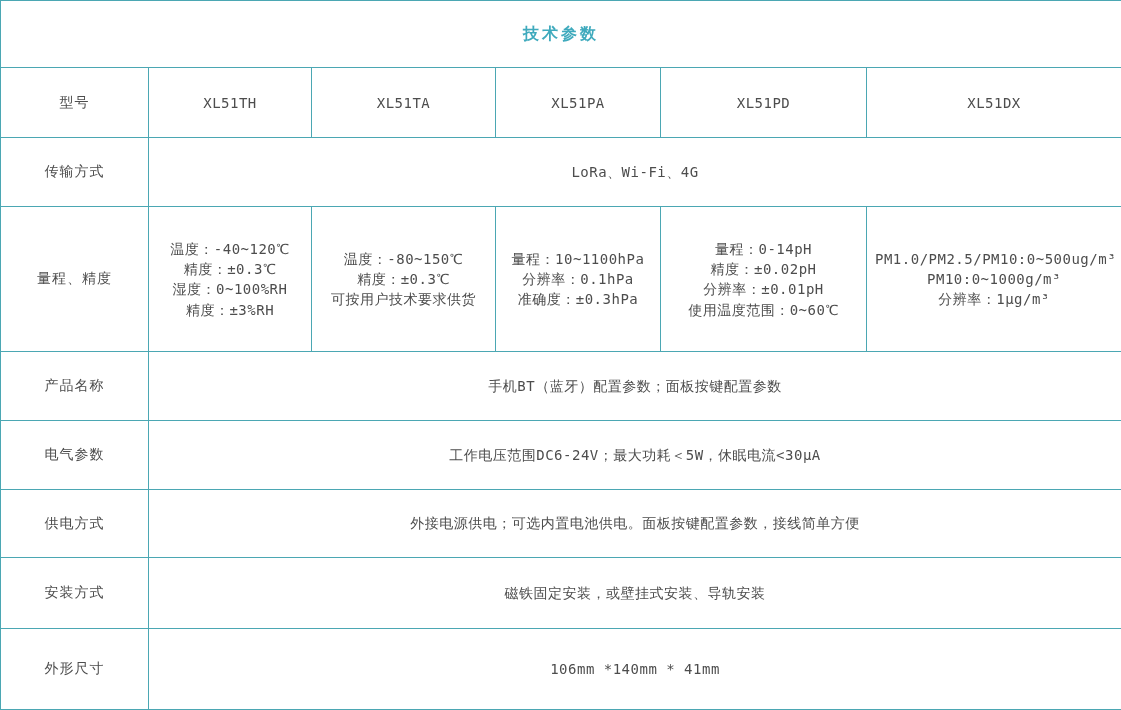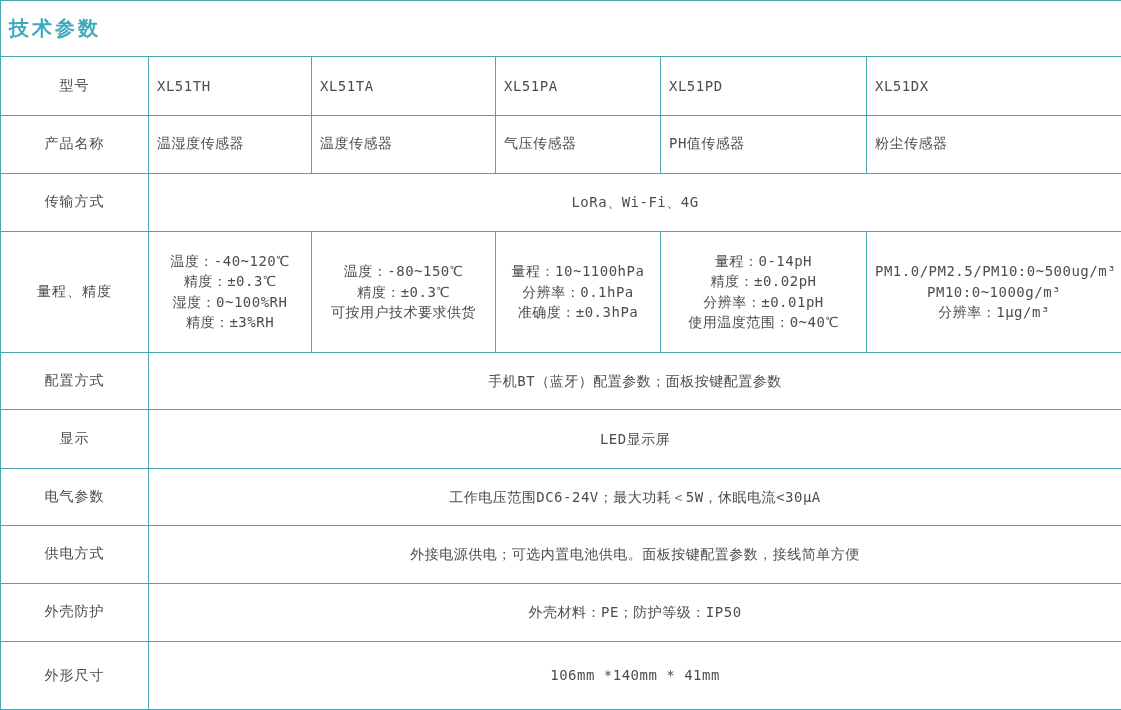--- a/index.html
+++ b/index.html
@@ -24,34 +24,34 @@
     border-collapse:collapse;
     table-layout:fixed;
   }
   table.spec td{
     border:1.5px solid var(--border);
     vertical-align:middle;
     background:var(--cell_bg);
     padding:2px 8px;
   }
   td.title-cell{
-    text-align:left;
+    text-align:center;
     font-weight:bold;
-    font-size:20px;
+    font-size:16px;
     color:var(--accent);
     letter-spacing:3px;
     padding:4px;
   }
   td.label{
     background:var(--label_bg);
     text-align:center;
     letter-spacing:1px;
   }
   td.center{
-    text-align:left;
+    text-align:center;
   }
   td.val{
     text-align:center;
     padding-left:14px;
     white-space:pre-line;
     line-height:1.45;
   }
   tr.h43{height:43px;}
   tr.h44{height:44px;padding-left:32px;}
   tr.h45{height:45px;}
@@ -78,28 +78,20 @@
 
   <tr class="h45">
     <td class="label">型号</td>
     <td class="center">XL51TH</td>
     <td class="center">XL51TA</td>
     <td class="center">XL51PA</td>
     <td class="center">XL51PD</td>
     <td class="center">XL51DX</td>
   </tr>
 
-  <tr class="h45">
-    <td class="label">产品名称</td>
-    <td class="center">温湿度传感器</td>
-    <td class="center">温度传感器</td>
-    <td class="center">气压传感器</td>
-    <td class="center">PH值传感器</td>
-    <td class="center">粉尘传感器</td>
-  </tr>
 
   <tr class="h44">
     <td class="label">传输方式</td>
     <td class="val" colspan="5">LoRa、Wi-Fi、4G</td>
   </tr>
 
   <tr class="h93">
     <td class="label">量程、精度</td>
     <td class="val">温度：-40~120℃
 精度：±0.3℃
@@ -107,51 +99,47 @@
 精度：±3%RH</td>
     <td class="val">温度：-80~150℃
 精度：±0.3℃
 可按用户技术要求供货</td>
     <td class="val">量程：10~1100hPa
 分辨率：0.1hPa
 准确度：±0.3hPa</td>
     <td class="val">量程：0-14pH
 精度：±0.02pH
 分辨率：±0.01pH
-使用温度范围：0~40℃</td>
+使用温度范围：0~60℃</td>
     <td class="val">PM1.0/PM2.5/PM10:0~500ug/m³
 PM10:0~1000g/m³
 分辨率：1μg/m³</td>
   </tr>
 
   <tr class="h44">
-    <td class="label">配置方式</td>
+    <td class="label">产品名称</td>
     <td class="val" colspan="5">手机BT（蓝牙）配置参数；面板按键配置参数</td>
   </tr>
 
-  <tr class="h45">
-    <td class="label">显示</td>
-    <td class="val" colspan="5">LED显示屏</td>
-  </tr>
 
   <tr class="h44">
     <td class="label">电气参数</td>
     <td class="val" colspan="5">工作电压范围DC6-24V；最大功耗＜5W，休眠电流&lt;30μA</td>
   </tr>
 
   <tr class="h44">
     <td class="label">供电方式</td>
     <td class="val" colspan="5">外接电源供电；可选内置电池供电。面板按键配置参数，接线简单方便</td>
   </tr>
 
+
   <tr class="h45">
-    <td class="label">外壳防护</td>
-    <td class="val" colspan="5">外壳材料：PE；防护等级：IP50</td>
+    <td class="label">安装方式</td>
+    <td class="val" colspan="5">磁铁固定安装，或壁挂式安装、导轨安装</td>
   </tr>
-
 
 
 
 
   <tr class="h40">
     <td class="label">外形尺寸</td>
     <td class="val" colspan="5">106mm *140mm * 41mm</td>
   </tr>
 </tbody>
   </table>

